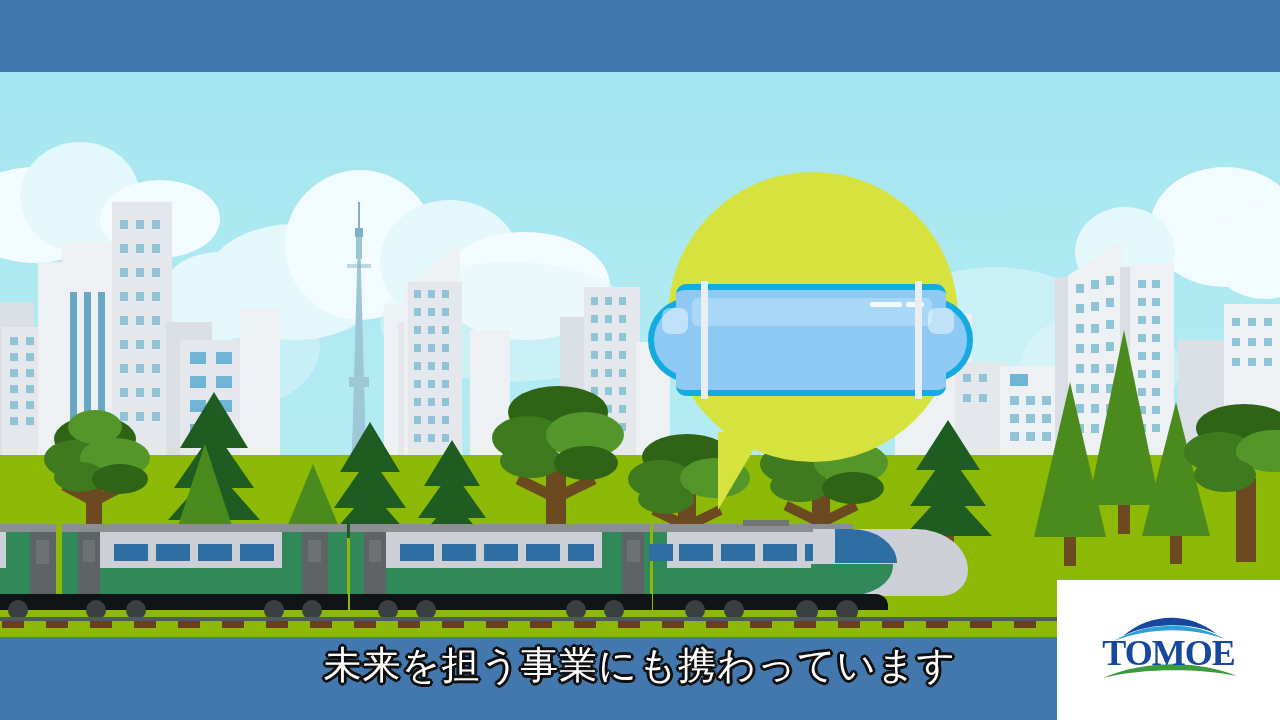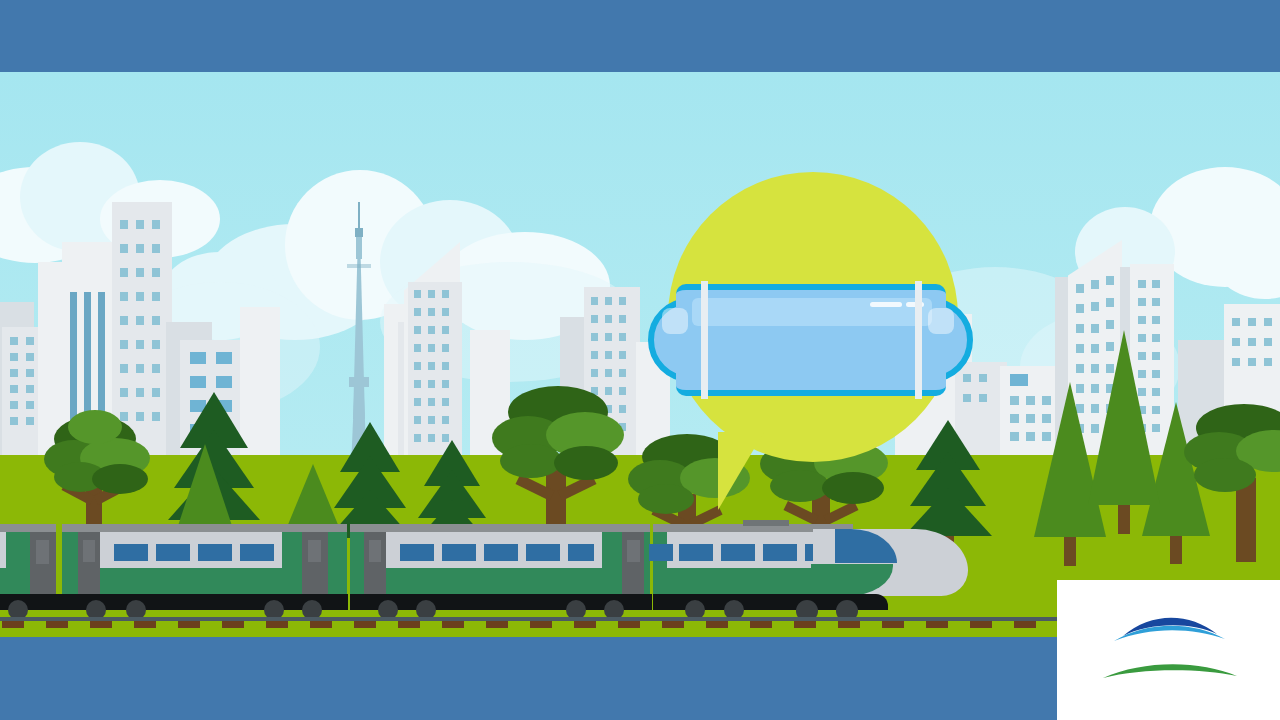--- a/index.html
+++ b/index.html
@@ -643,24 +643,26 @@
         <div class="tie" style="left:1102px;"></div>
       <div class="tie" style="left:1146px;"></div>
         <div class="tie" style="left:1190px;"></div>
       <div class="tie" style="left:1234px;"></div>
     </div>
 
   </div>
 
   <div class="band" id="bottom-band"></div>
 
+  <div id="subtitle">未来を担う事業にも携わっています</div>
 
   <div id="logo-card">
     <div id="logo-inner">
       <svg width="175" height="78" viewBox="0 0 175 78">
         <path d="M42 26 C70 2, 108 2, 136 24 C112 12, 68 12, 42 26 Z" fill="#17479e"></path>
         <path d="M33 31 C66 11, 112 11, 144 29 C110 17, 68 17, 33 31 Z" fill="#2f9fd8"></path>
         <path d="M22 68 C62 50, 118 50, 156 66 C118 58, 60 58, 22 68 Z" fill="#3a9b3f"></path>
       </svg>
+      <div id="logo-word">TOMOE</div>
     </div>
   </div>
 
 </div>
 
 </body></html>

